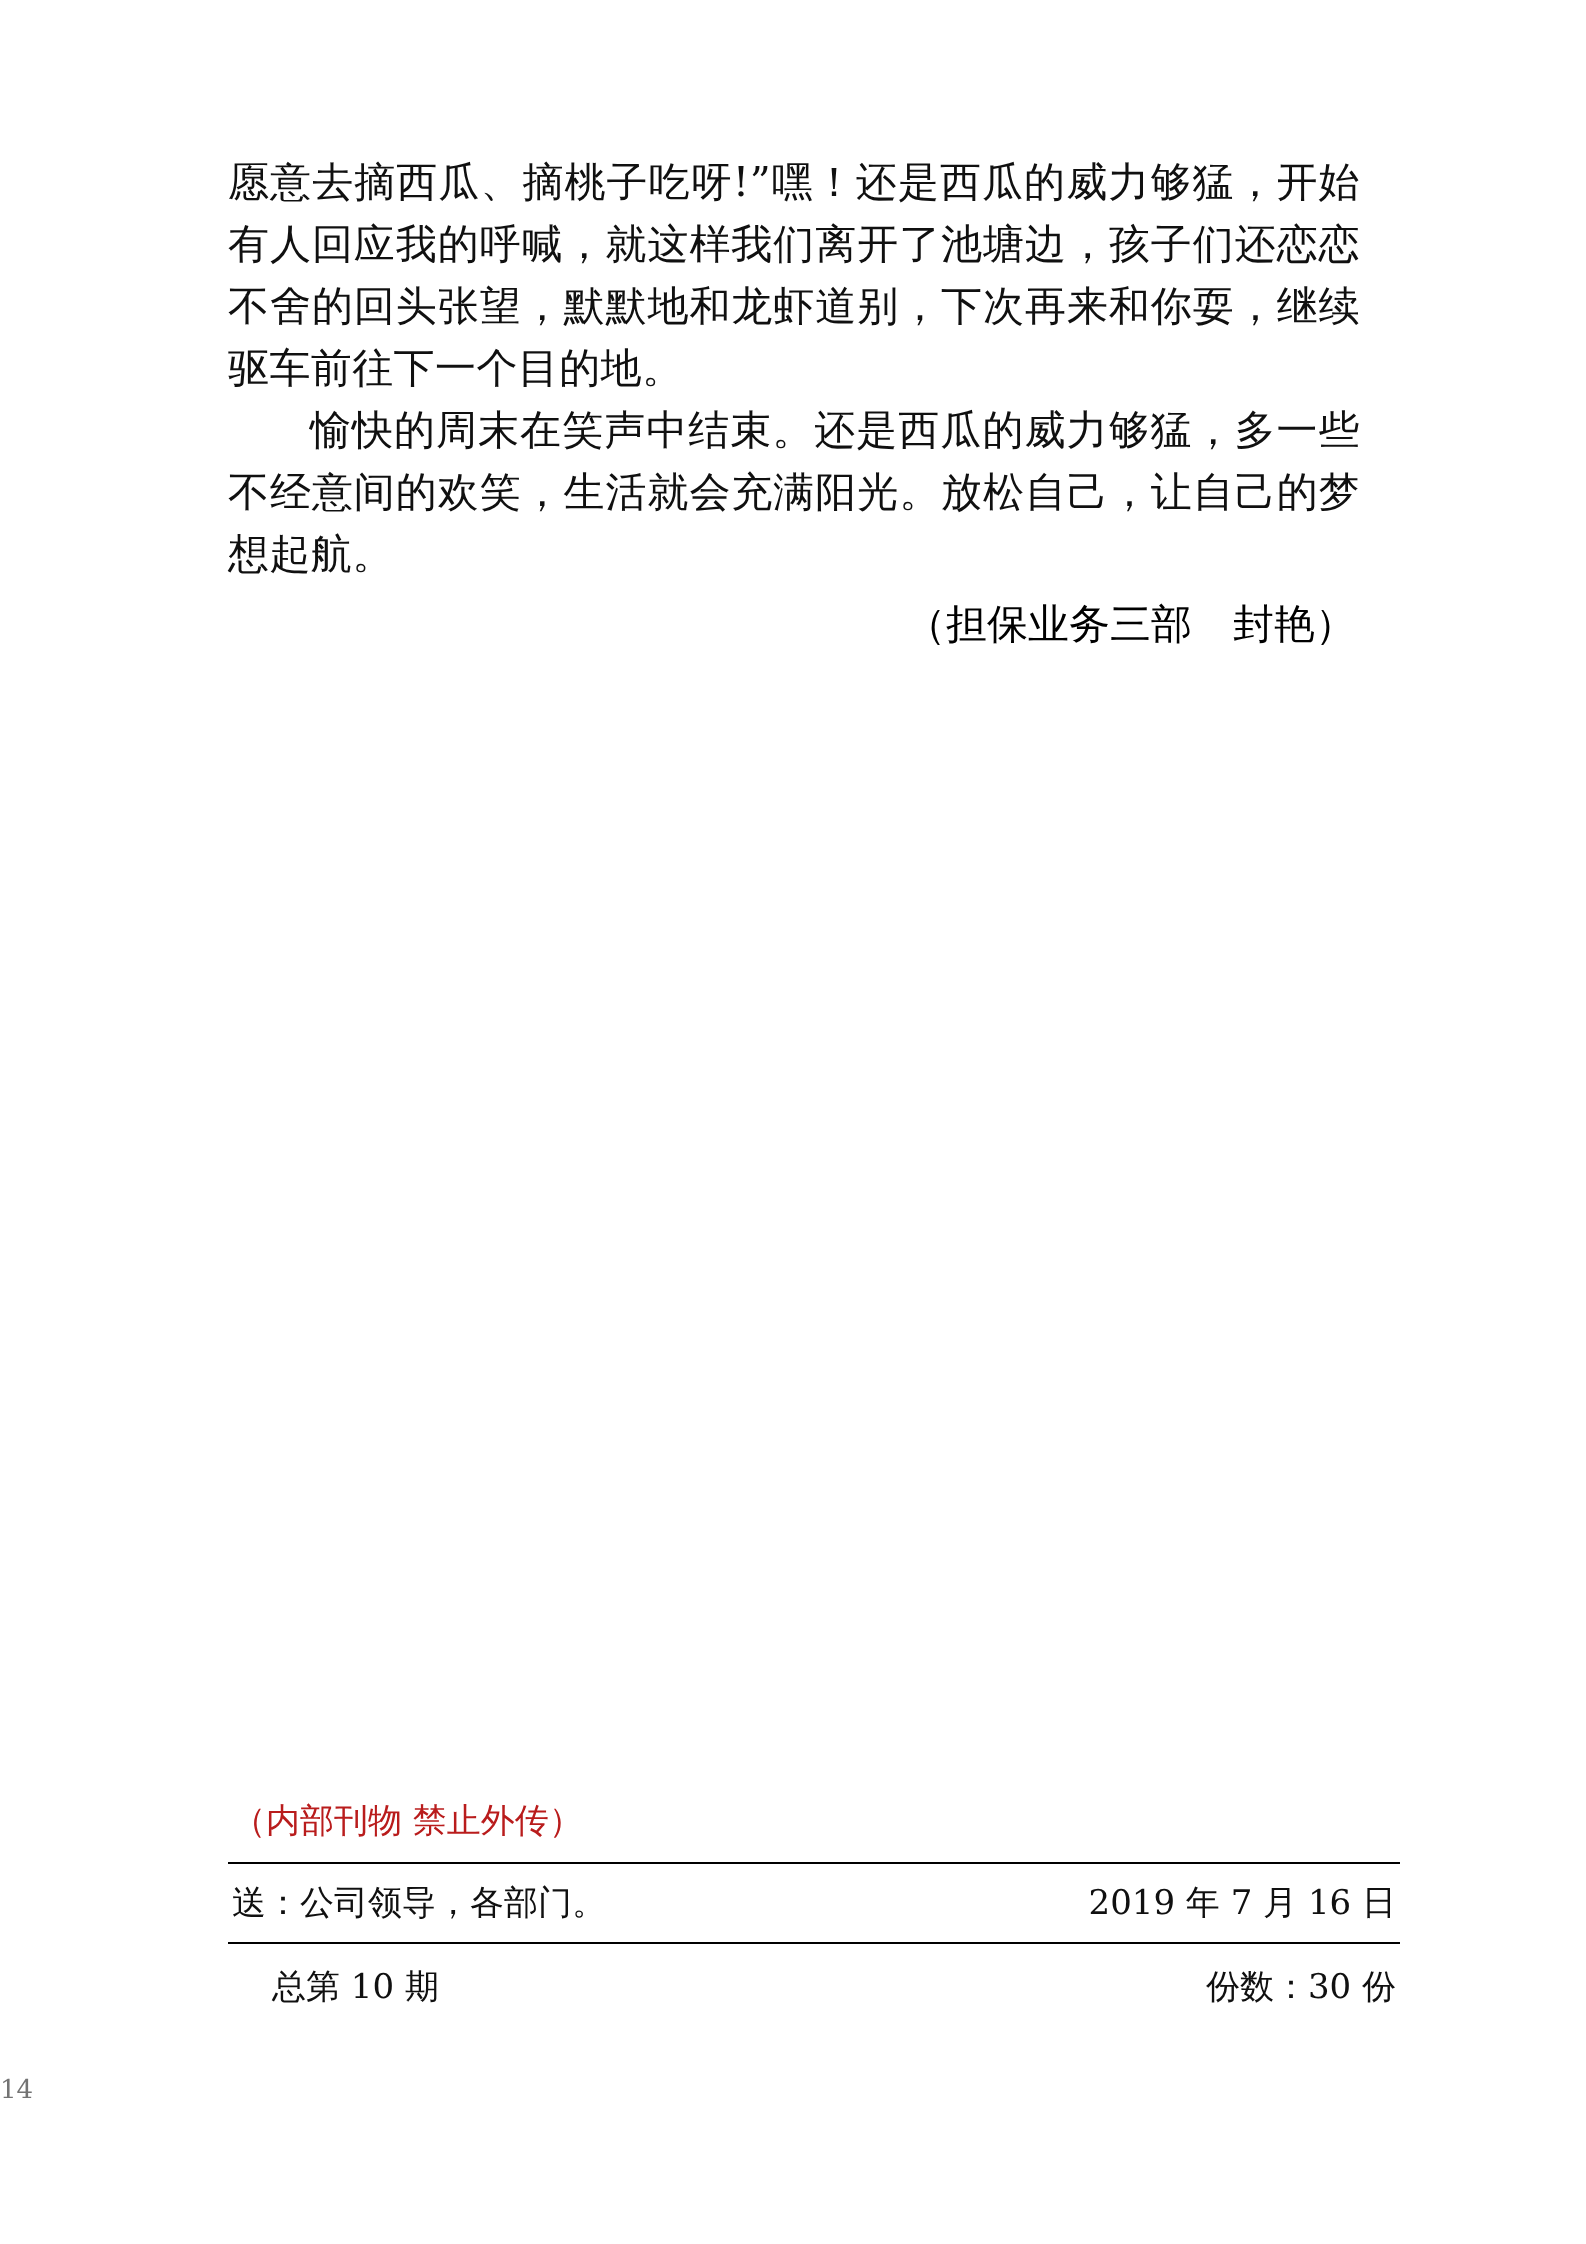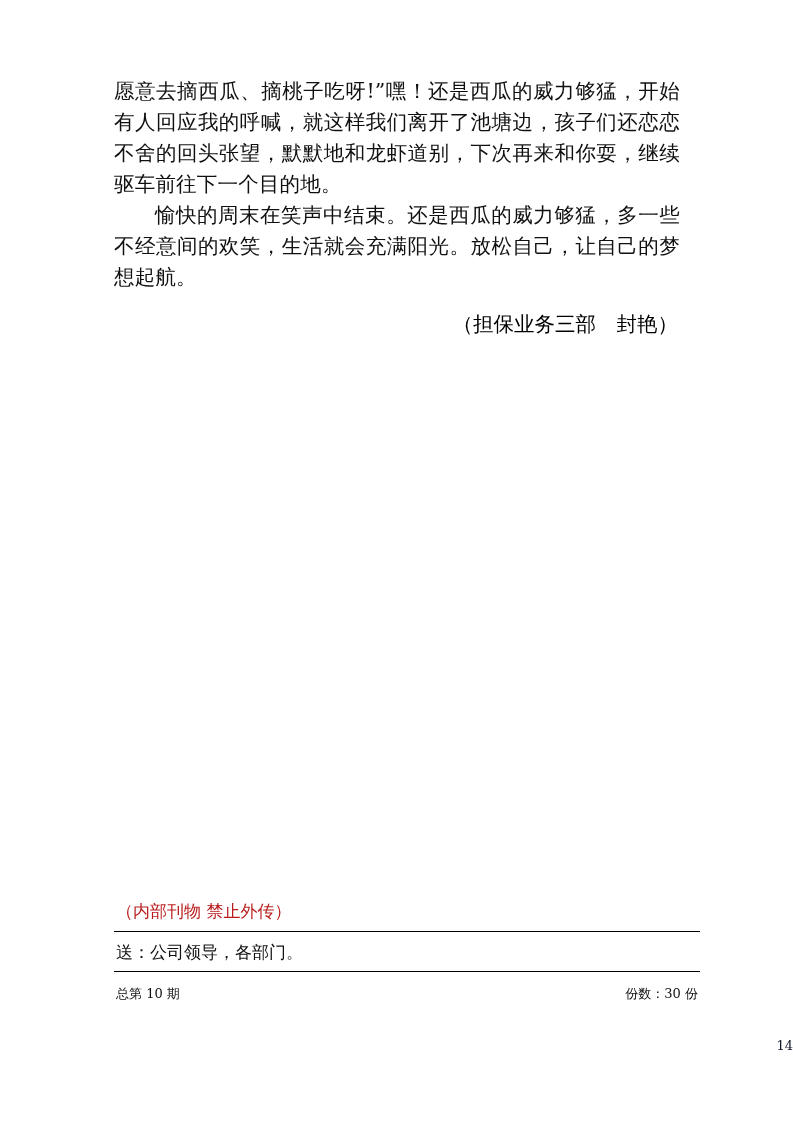--- a/index.html
+++ b/index.html
@@ -41,21 +41,21 @@
     margin-top: 0px;
   }
   .indent {
     text-indent: 2em;
   }
   .signature {
     display: block;
     text-align: right;
     font-size: 20.5px;
     line-height: 31px;
-    margin-top: 16px;
+    margin-top: 4px;
   }
   .sig-inner {
     display: inline-block;
     padding-right: 2px;
   }
 
   
   .footer {
     position: absolute;
     left: 114px;
@@ -84,56 +84,58 @@
     padding: 7px 2px 6px 2px;
     color: #101010;
     gap: 24px;
   }
   .footer-row .left { white-space: nowrap; }
   .footer-row .right { white-space: nowrap; }
   .footer-row2 {
     display: flex;
     justify-content: space-between;
     align-items: center;
-    font-size: 13px;
+    font-size: 17px;
     line-height: 26px;
     padding: 9px 2px 0 2px;
     color: #101010;
+    margin-left: 20px;
   }
   .num {
     font-family: "DejaVu Serif", "Liberation Serif", serif;
   }
   .page-number {
     position: absolute;
     left: 0;
     top: 1038px;
     width: 793px;
-    text-align: right;
+    text-align: left;
     font-size: 13px;
-    color: #0f172a;
+    color: #737373;
   }
 </style>
 </head>
 <body>
 
 <div class="page">
 
   <div class="content">
     <p class="para">愿意去摘西瓜、摘桃子吃呀!”嘿！还是西瓜的威力够猛，开始有人回应我的呼喊，就这样我们离开了池塘边，孩子们还恋恋不舍的回头张望，默默地和龙虾道别，下次再来和你耍，继续驱车前往下一个目的地。</p>
     <p class="para indent">愉快的周末在笑声中结束。还是西瓜的威力够猛，多一些不经意间的欢笑，生活就会充满阳光。放松自己，让自己的梦想起航。</p>
     <div class="signature">
       <span class="sig-inner">（担保业务三部　封艳）</span>
     </div>
   </div>
 
   <div class="footer">
     <div class="footer-note">（内部刊物  禁止外传）</div>
     <hr class="hr">
     <div class="footer-row">
       <span class="left">送：公司领导，各部门。</span>
+      <span class="right num">2019 年 7 月 16 日</span>
     </div>
     <hr class="hr">
     <div class="footer-row2">
       <span class="left num">总第 10 期</span>
       <span class="right num">份数：30 份</span>
     </div>
   </div>
 
   <div class="page-number num">14</div>
 </div>

